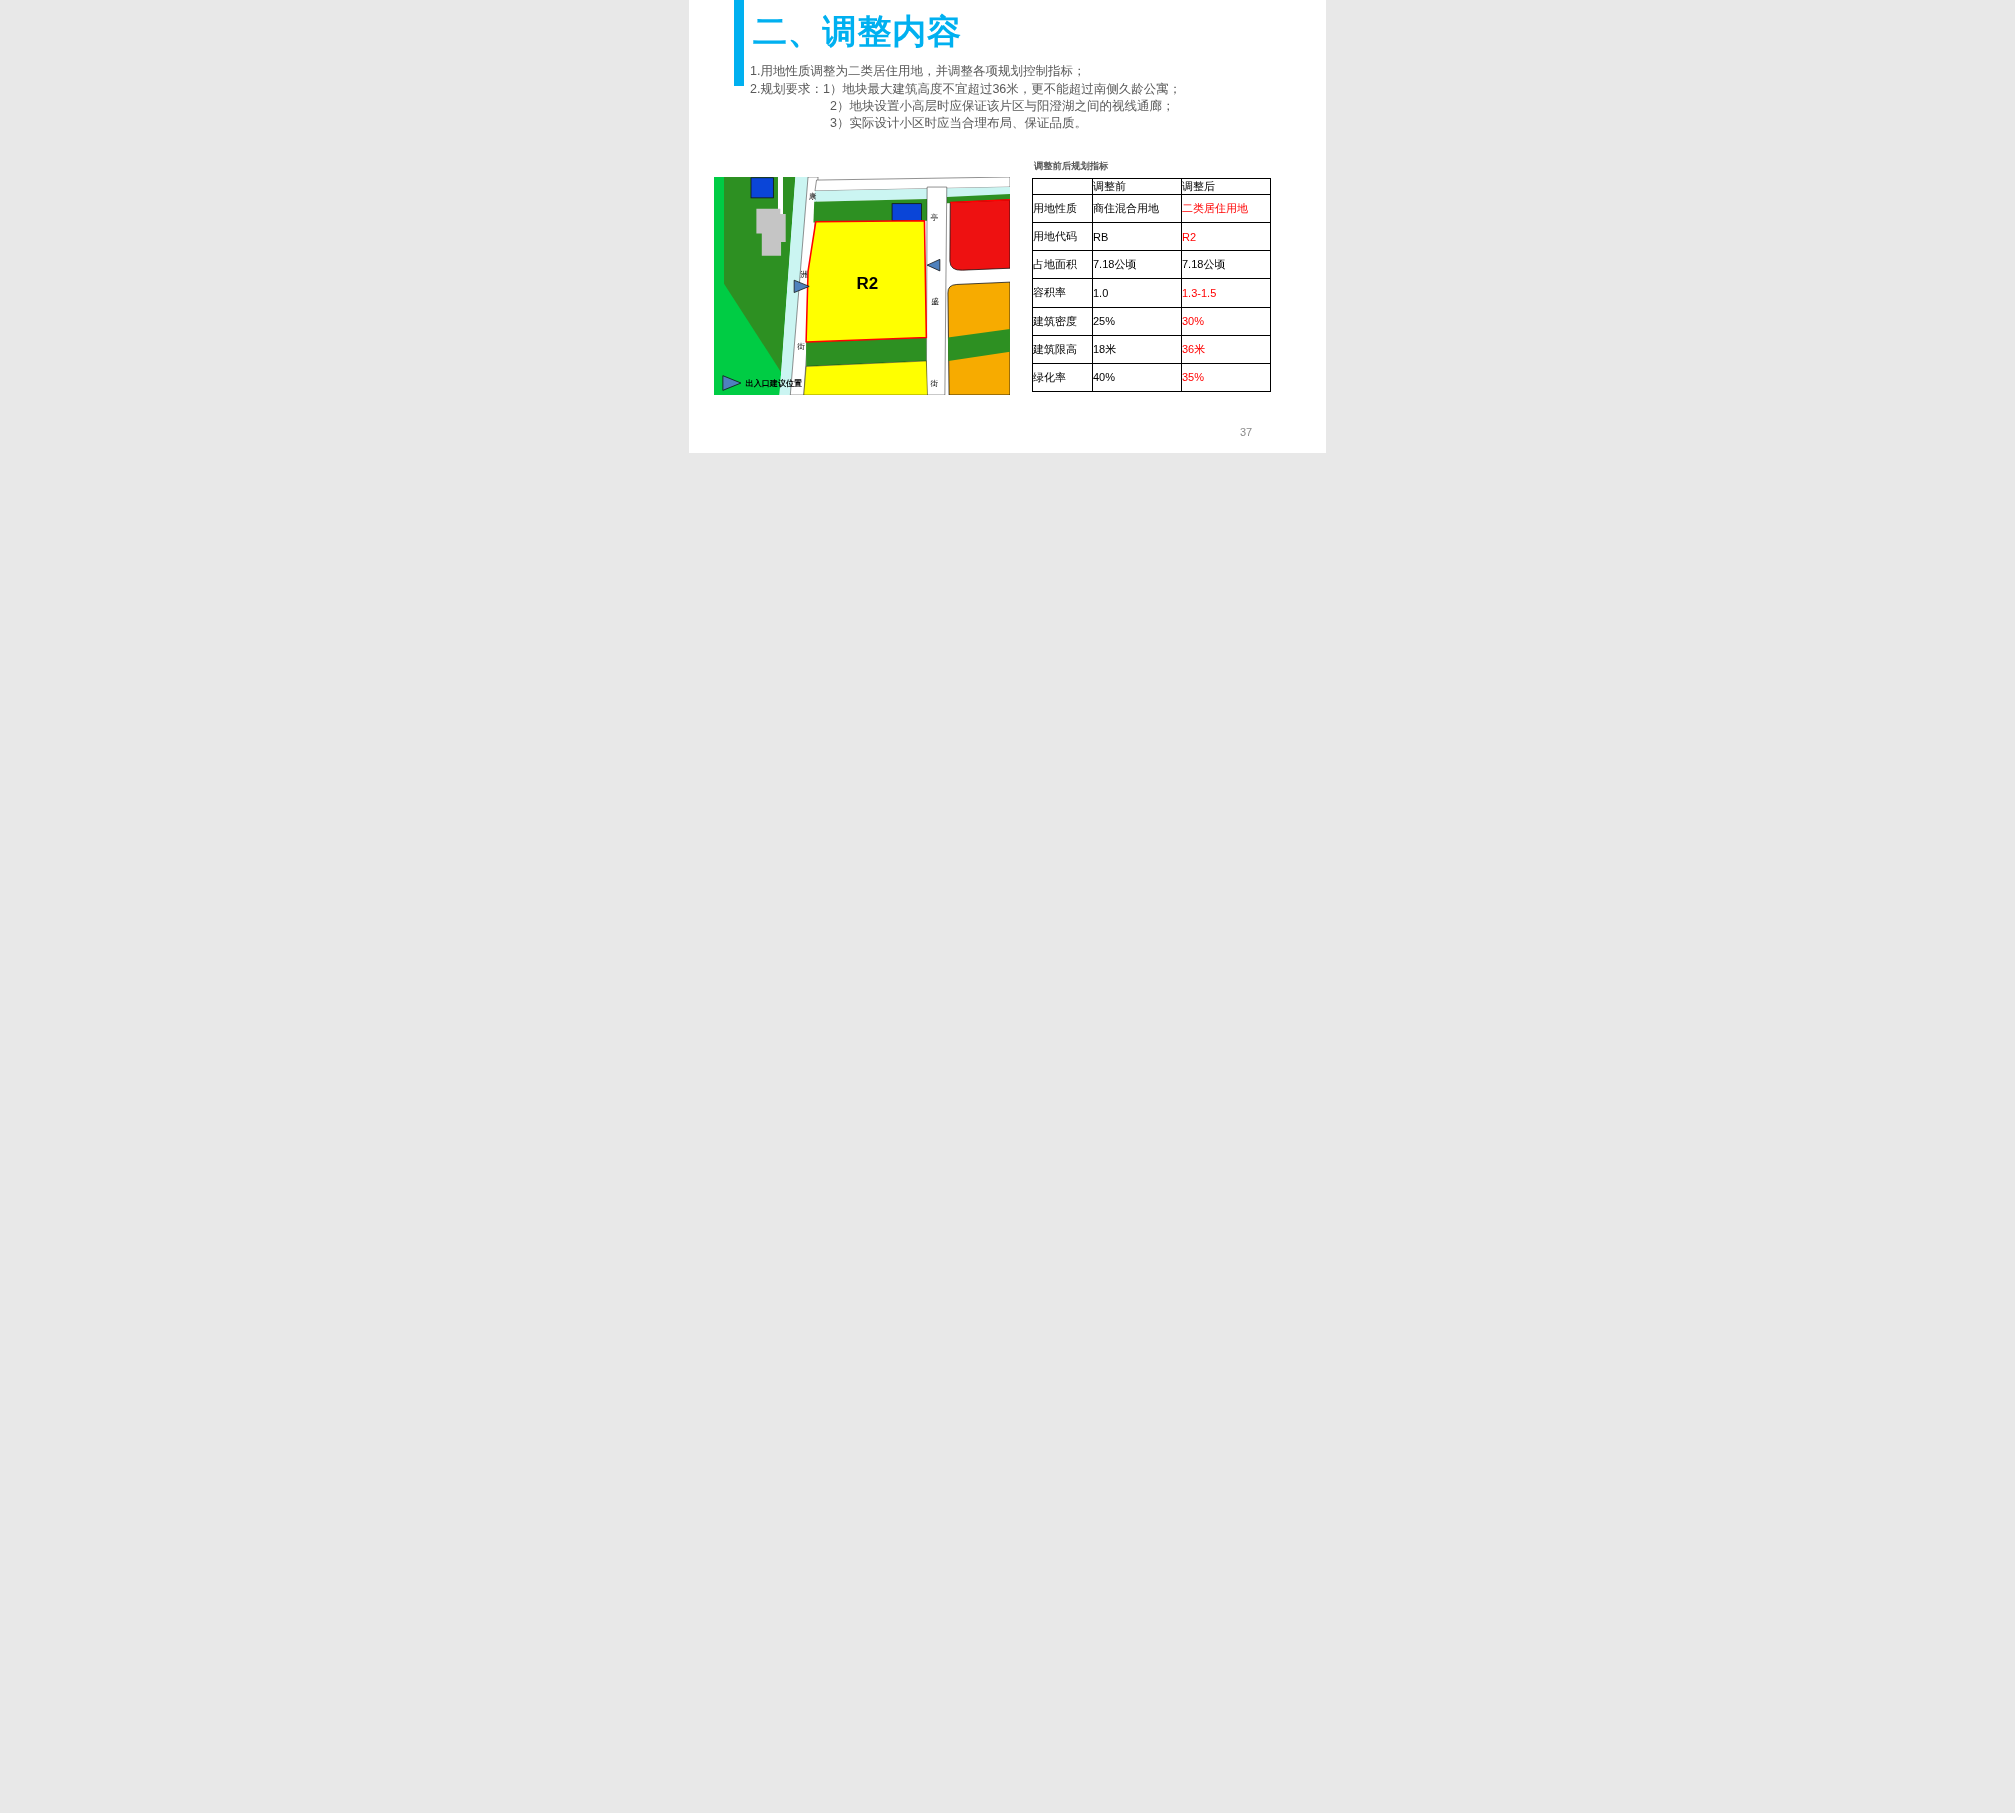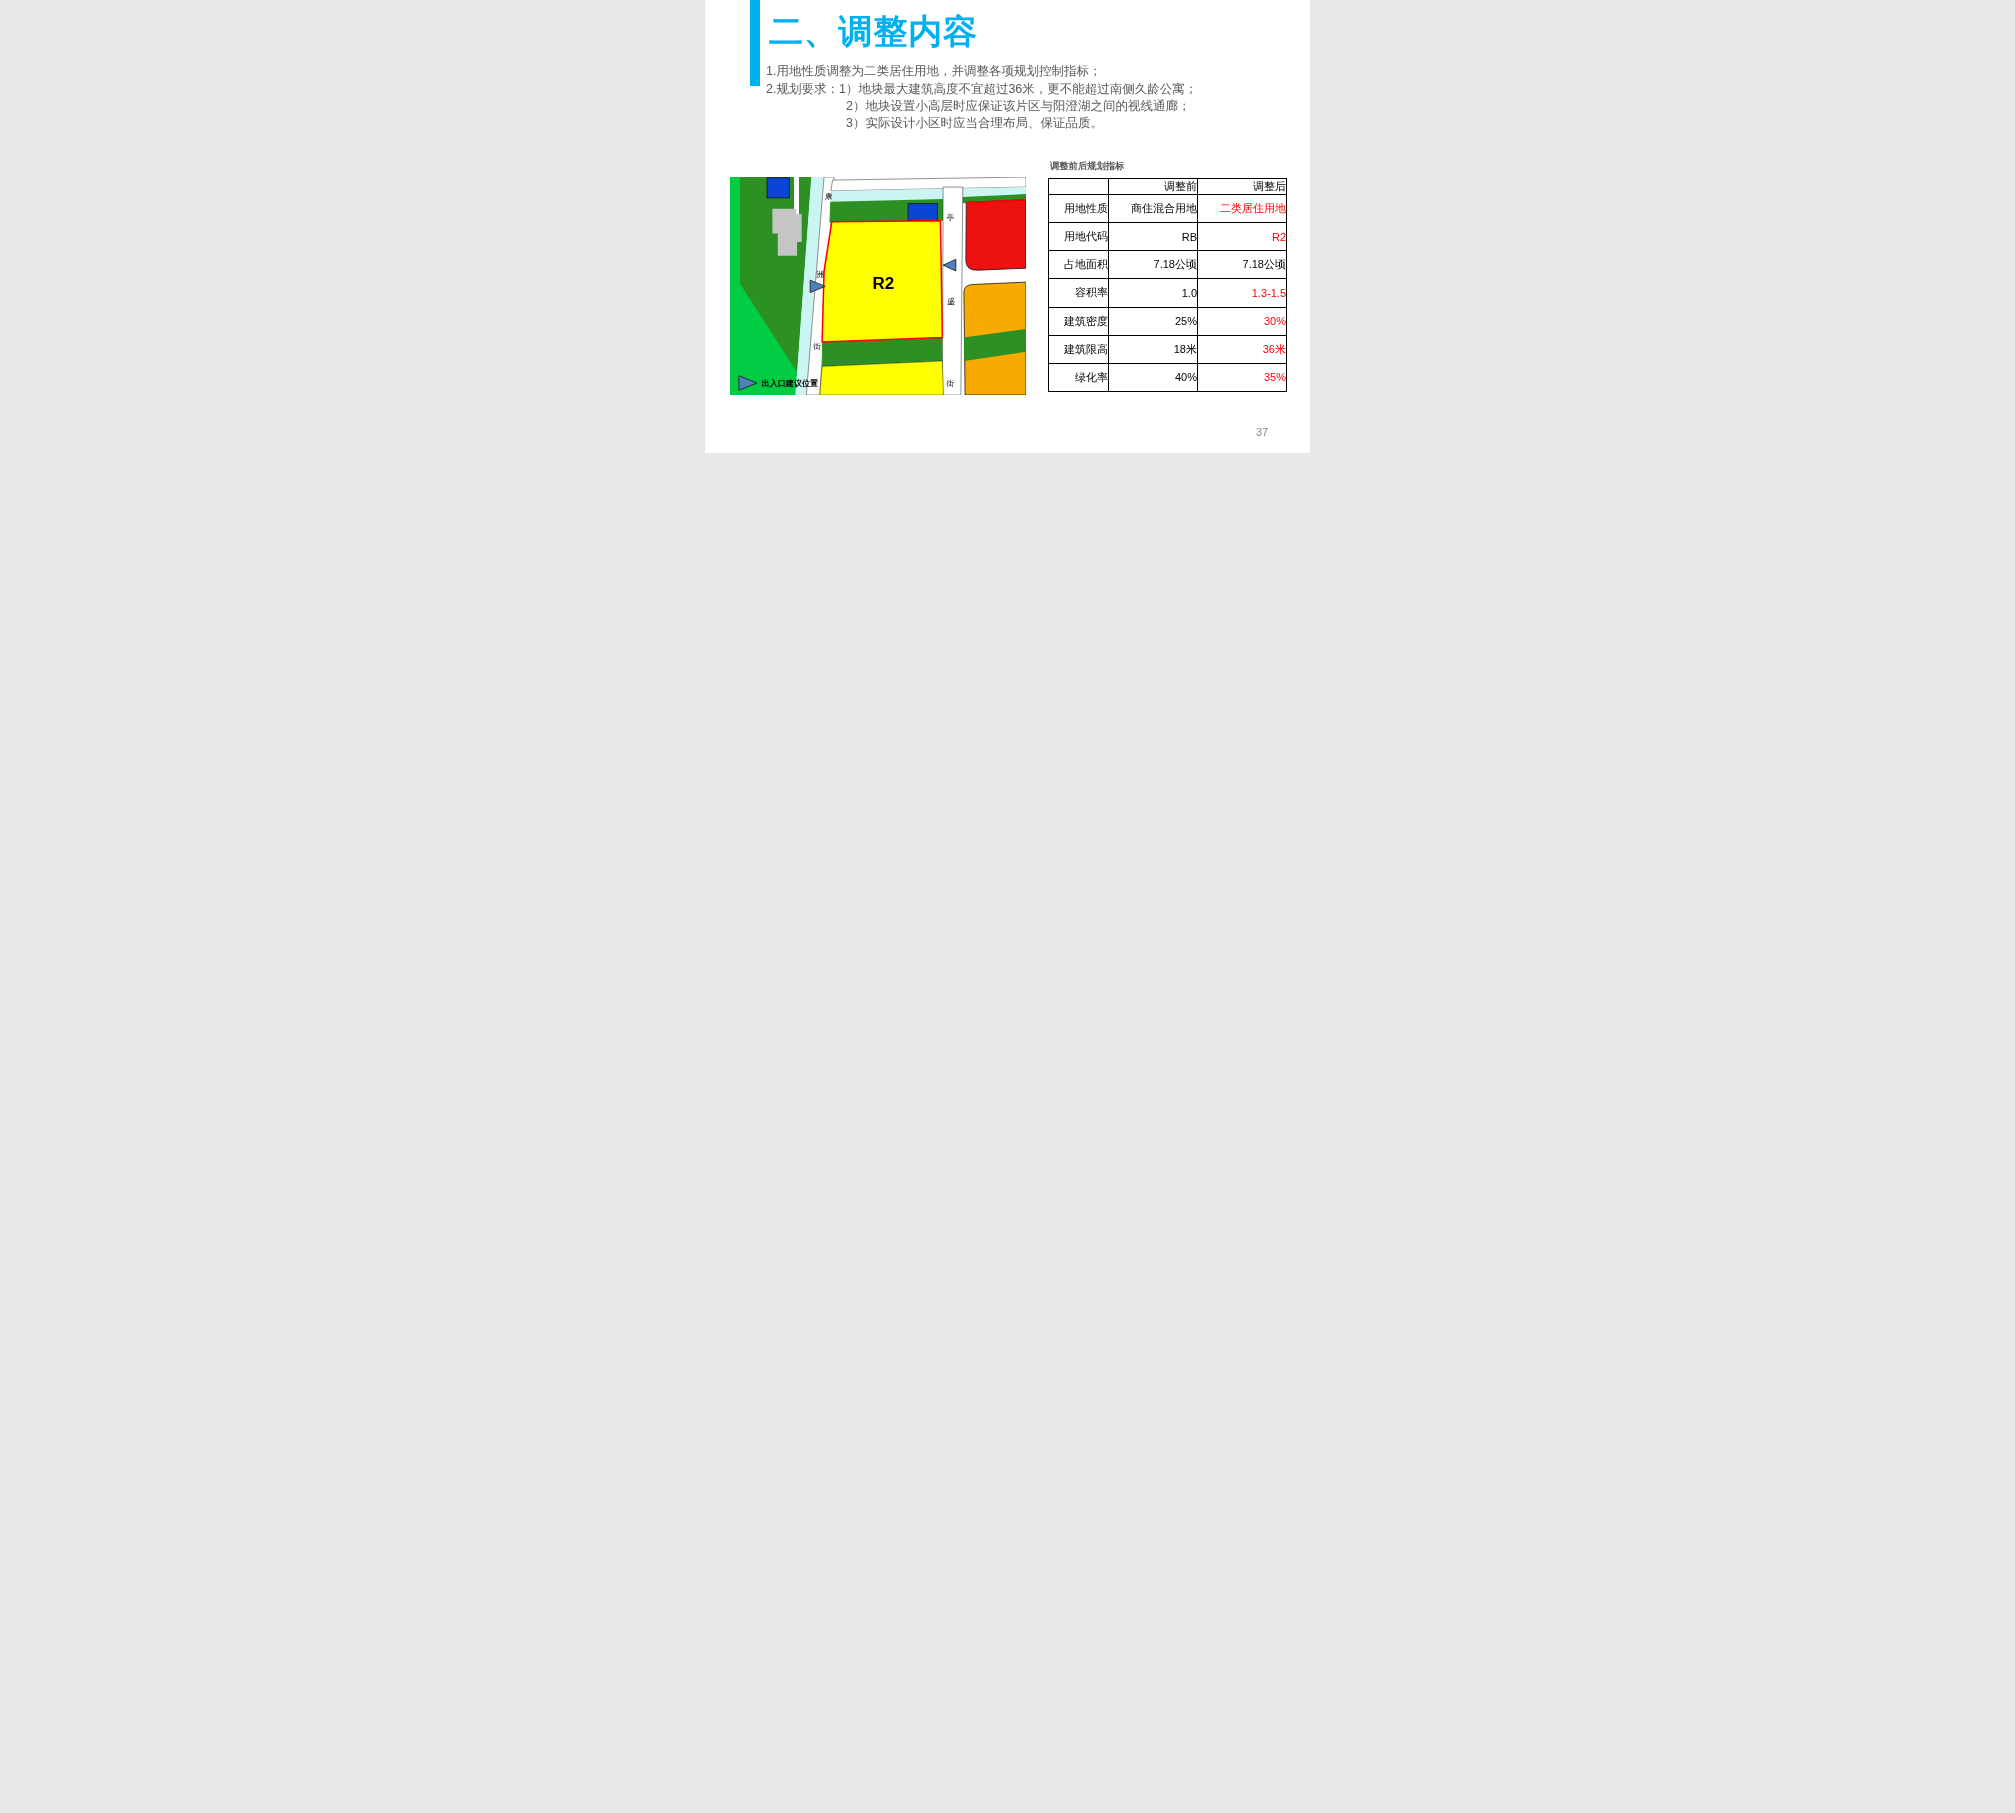--- a/index.html
+++ b/index.html
@@ -1,19 +1,20 @@
 <!DOCTYPE html>
 <html style="--title_cyan: #00B0F0; --body_gray: #595959; --pagenum_gray: #8a8a8a; --value_red: #FF0000; --bright_green: #00CC44; --dark_green: #2D9022; --canal_cyan: #CBF5F2; --road_white: #FFFFFF; --parcel_yellow: #FFFF00; --parcel_red: #EE1111; --parcel_orange: #F7AB00; --water_blue: #0A45D8; --building_gray: #C5C5C5; --marker_blue: #4F81BD; --parcel_border_red: #FF0000; --line_black: #111111;font-size:6.4px"><head>
 <meta charset="utf-8">
 <style>
   html,body{margin:0;padding:0;background:#e8e8e8;}
   .slide{
     position:relative; width:605px; height:453px; background:#ffffff;
     margin:0 auto; overflow:hidden;
     font-family:"Liberation Sans","DejaVu Sans",sans-serif;
+    padding-left:32px;
   }
   .accent-bar{position:absolute; left:45px; top:0; width:9.7px; height:86px; background:var(--title_cyan);}
   .title{
     position:absolute; left:64px; top:8.9px; margin:0;
     font-size:34px; font-weight:bold; color:var(--title_cyan);
     letter-spacing:0.8px; white-space:nowrap;
   }
   .body-line{
     position:absolute; font-size:12.5px; color:var(--body_gray);
     white-space:nowrap; line-height:1.2;
@@ -29,21 +30,21 @@
   .table-label{left:345px; top:160px;font-weight:bold;}
   .map-svg{position:absolute; left:24.6px; top:177px; width:296px; height:218px;}
   .map-char{font-size:20px; fill:#000;}
   .parcel-code{font-size:44px; font-weight:bold; fill:#000;}
   .legend-text{font-size:21px; font-weight:bold; fill:#000;}
   table.indicators{
     position:absolute; left:343px; top:178px; width:238px; height:214px;
     border-collapse:collapse; table-layout:fixed;
   }
   table.indicators td, table.indicators th{
-    border:1.2px solid #000; text-align:right; vertical-align:middle;
+    border:1.2px solid #000; text-align:left; vertical-align:middle;
     font-size:11px; color:#000; font-weight:normal; padding:0;
   }
   table.indicators col.c1{width:60px;}
   table.indicators col.c2{width:89px;}
   table.indicators col.c3{width:89px;}
   table.indicators td.red{color:var(--value_red);}
   .page-number{position:absolute; left:551px; top:426px; font-size:11px; color:var(--pagenum_gray);}
 </style>
 </head>
 <body>

